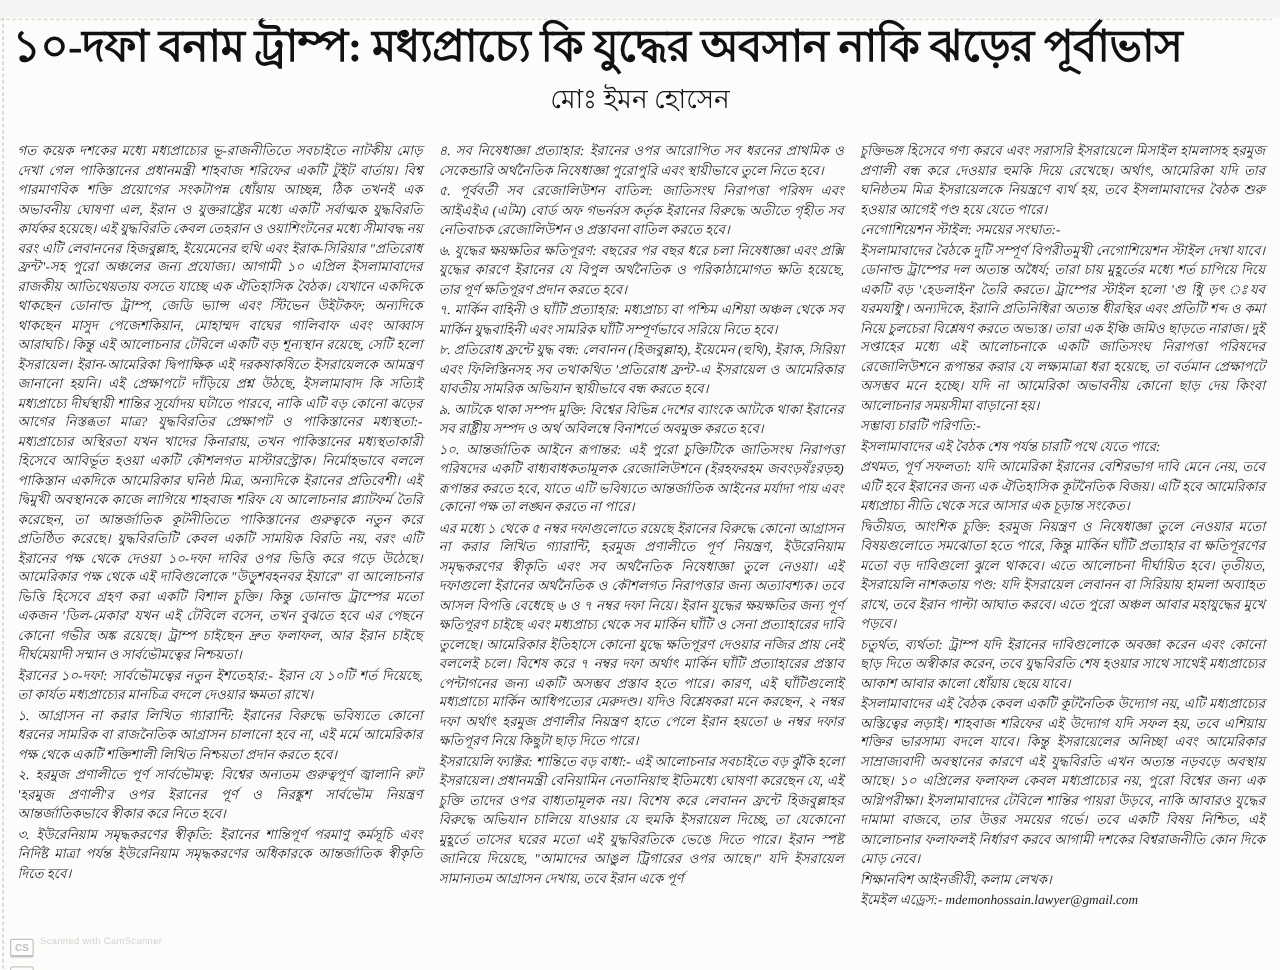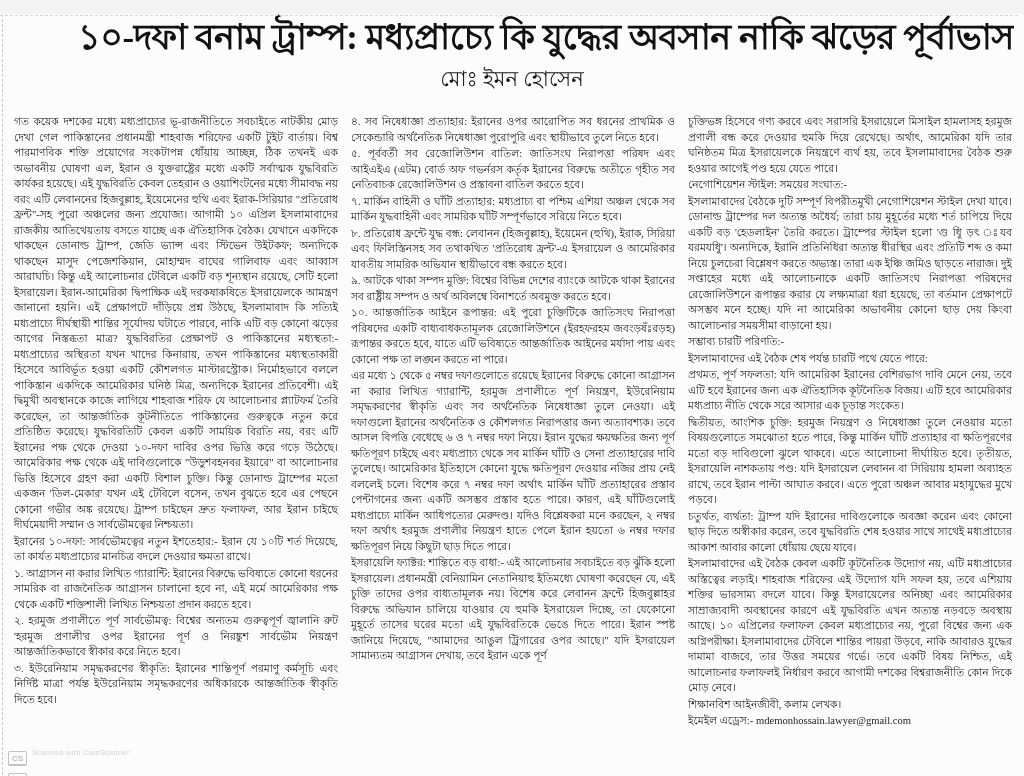--- a/index.html
+++ b/index.html
@@ -20,21 +20,21 @@
   .scan-edge-left {
     position: absolute; left: 2px; top: 0; bottom: 0;
     border-left: 1px dashed #c9c9c7;
   }
   .scan-edge-top {
     position: absolute; left: 0; right: 6px; top: 1px;
     border-top: 1px dashed #d6d6d3;
   }
   .headline {
     margin: 14px 10px 0 10px;
-    text-align: right;
+    text-align: left;
     font-size: 35px;
     line-height: 1.35;
     font-weight: bold;
     letter-spacing: -0.5px;
     white-space: nowrap;
     overflow: hidden;
     color: #111;
   }
   .byline {
     margin: 2px 0 10px 0;
@@ -49,20 +49,21 @@
     padding: 6px 12px 0 14px;
     box-sizing: border-box;
   }
   .col {
     flex: 1 1 0;
     min-width: 0;
     text-align: justify;
     font-size: 10.6px;
     line-height: 15.5px;
     color: #1b1b1b;
+    font-style: italic;
   }
   .col .para { margin: 0 0 1px 0; }
   .watermark {
     position: absolute;
     left: 8px;
     display: flex;
     align-items: center;
     gap: 5px;
   }
   .watermark.first  { bottom: 24px; }
@@ -105,20 +106,21 @@
     <div class="col">
         <p class="para">গত কয়েক দশকের মধ্যে মধ্যপ্রাচ্যের ভূ-রাজনীতিতে সবচাইতে নাটকীয় মোড় দেখা গেল পাকিস্তানের প্রধানমন্ত্রী শাহবাজ শরিফের একটি টুইট বার্তায়। বিশ্ব পারমাণবিক শক্তি প্রয়োগের সংকটাপন্ন ধোঁয়ায় আচ্ছন্ন, ঠিক তখনই এক অভাবনীয় ঘোষণা এল, ইরান ও যুক্তরাষ্ট্রের মধ্যে একটি সর্বাত্মক যুদ্ধবিরতি কার্যকর হয়েছে। এই যুদ্ধবিরতি কেবল তেহরান ও ওয়াশিংটনের মধ্যে সীমাবদ্ধ নয় বরং এটি লেবাননের হিজবুল্লাহ, ইয়েমেনের হুথি এবং ইরাক-সিরিয়ার "প্রতিরোধ ফ্রন্ট"-সহ পুরো অঞ্চলের জন্য প্রযোজ্য। আগামী ১০ এপ্রিল ইসলামাবাদের রাজকীয় আতিথেয়তায় বসতে যাচ্ছে এক ঐতিহাসিক বৈঠক। যেখানে একদিকে থাকছেন ডোনাল্ড ট্রাম্প, জেডি ভ্যান্স এবং স্টিভেন উইটকফ; অন্যদিকে থাকছেন মাসুদ পেজেশকিয়ান, মোহাম্মদ বাঘের গালিবাফ এবং আব্বাস আরাঘচি। কিন্তু এই আলোচনার টেবিলে একটি বড় শূন্যস্থান রয়েছে, সেটি হলো ইসরায়েল। ইরান-আমেরিকা দ্বিপাক্ষিক এই দরকষাকষিতে ইসরায়েলকে আমন্ত্রণ জানানো হয়নি। এই প্রেক্ষাপটে দাঁড়িয়ে প্রশ্ন উঠছে, ইসলামাবাদ কি সত্যিই মধ্যপ্রাচ্যে দীর্ঘস্থায়ী শান্তির সূর্যোদয় ঘটাতে পারবে, নাকি এটি বড় কোনো ঝড়ের আগের নিস্তব্ধতা মাত্র? যুদ্ধবিরতির প্রেক্ষাপট ও পাকিস্তানের মধ্যস্থতা:- মধ্যপ্রাচ্যের অস্থিরতা যখন খাদের কিনারায়, তখন পাকিস্তানের মধ্যস্থতাকারী হিসেবে আবির্ভূত হওয়া একটি কৌশলগত মাস্টারস্ট্রোক। নির্মোহভাবে বললে পাকিস্তান একদিকে আমেরিকার ঘনিষ্ঠ মিত্র, অন্যদিকে ইরানের প্রতিবেশী। এই দ্বিমুখী অবস্থানকে কাজে লাগিয়ে শাহবাজ শরিফ যে আলোচনার প্ল্যাটফর্ম তৈরি করেছেন, তা আন্তর্জাতিক কূটনীতিতে পাকিস্তানের গুরুত্বকে নতুন করে প্রতিষ্ঠিত করেছে। যুদ্ধবিরতিটি কেবল একটি সাময়িক বিরতি নয়, বরং এটি ইরানের পক্ষ থেকে দেওয়া ১০-দফা দাবির ওপর ভিত্তি করে গড়ে উঠেছে। আমেরিকার পক্ষ থেকে এই দাবিগুলোকে "উড়ুশবহনবর ইয়ারে" বা আলোচনার ভিত্তি হিসেবে গ্রহণ করা একটি বিশাল চুক্তি। কিন্তু ডোনাল্ড ট্রাম্পের মতো একজন 'ডিল-মেকার' যখন এই টেবিলে বসেন, তখন বুঝতে হবে এর পেছনে কোনো গভীর অঙ্ক রয়েছে। ট্রাম্প চাইছেন দ্রুত ফলাফল, আর ইরান চাইছে দীর্ঘমেয়াদী সম্মান ও সার্বভৌমত্বের নিশ্চয়তা।</p>
         <p class="para">ইরানের ১০-দফা: সার্বভৌমত্বের নতুন ইশতেহার:- ইরান যে ১০টি শর্ত দিয়েছে, তা কার্যত মধ্যপ্রাচ্যের মানচিত্র বদলে দেওয়ার ক্ষমতা রাখে।</p>
         <p class="para">১. আগ্রাসন না করার লিখিত গ্যারান্টি: ইরানের বিরুদ্ধে ভবিষ্যতে কোনো ধরনের সামরিক বা রাজনৈতিক আগ্রাসন চালানো হবে না, এই মর্মে আমেরিকার পক্ষ থেকে একটি শক্তিশালী লিখিত নিশ্চয়তা প্রদান করতে হবে।</p>
         <p class="para">২. হরমুজ প্রণালীতে পূর্ণ সার্বভৌমত্ব: বিশ্বের অন্যতম গুরুত্বপূর্ণ জ্বালানি রুট 'হরমুজ প্রণালী'র ওপর ইরানের পূর্ণ ও নিরঙ্কুশ সার্বভৌম নিয়ন্ত্রণ আন্তর্জাতিকভাবে স্বীকার করে নিতে হবে।</p>
         <p class="para">৩. ইউরেনিয়াম সমৃদ্ধকরণের স্বীকৃতি: ইরানের শান্তিপূর্ণ পরমাণু কর্মসূচি এবং নির্দিষ্ট মাত্রা পর্যন্ত ইউরেনিয়াম সমৃদ্ধকরণের অধিকারকে আন্তর্জাতিক স্বীকৃতি দিতে হবে।</p>
       </div>
     <div class="col">
         <p class="para">৪. সব নিষেধাজ্ঞা প্রত্যাহার: ইরানের ওপর আরোপিত সব ধরনের প্রাথমিক ও সেকেন্ডারি অর্থনৈতিক নিষেধাজ্ঞা পুরোপুরি এবং স্থায়ীভাবে তুলে নিতে হবে।</p>
         <p class="para">৫. পূর্ববর্তী সব রেজোলিউশন বাতিল: জাতিসংঘ নিরাপত্তা পরিষদ এবং আইএইএ (এটম) বোর্ড অফ গভর্নরস কর্তৃক ইরানের বিরুদ্ধে অতীতে গৃহীত সব নেতিবাচক রেজোলিউশন ও প্রস্তাবনা বাতিল করতে হবে।</p>
+        <p class="para">৬. যুদ্ধের ক্ষয়ক্ষতির ক্ষতিপূরণ: বছরের পর বছর ধরে চলা নিষেধাজ্ঞা এবং প্রক্সি যুদ্ধের কারণে ইরানের যে বিপুল অর্থনৈতিক ও পরিকাঠামোগত ক্ষতি হয়েছে, তার পূর্ণ ক্ষতিপূরণ প্রদান করতে হবে।</p>
         <p class="para">৭. মার্কিন বাহিনী ও ঘাঁটি প্রত্যাহার: মধ্যপ্রাচ্য বা পশ্চিম এশিয়া অঞ্চল থেকে সব মার্কিন যুদ্ধবাহিনী এবং সামরিক ঘাঁটি সম্পূর্ণভাবে সরিয়ে নিতে হবে।</p>
         <p class="para">৮. প্রতিরোধ ফ্রন্টে যুদ্ধ বন্ধ: লেবানন (হিজবুল্লাহ), ইয়েমেন (হুথি), ইরাক, সিরিয়া এবং ফিলিস্তিনসহ সব তথাকথিত 'প্রতিরোধ ফ্রন্ট'-এ ইসরায়েল ও আমেরিকার যাবতীয় সামরিক অভিযান স্থায়ীভাবে বন্ধ করতে হবে।</p>
         <p class="para">৯. আটকে থাকা সম্পদ মুক্তি: বিশ্বের বিভিন্ন দেশের ব্যাংকে আটকে থাকা ইরানের সব রাষ্ট্রীয় সম্পদ ও অর্থ অবিলম্বে বিনাশর্তে অবমুক্ত করতে হবে।</p>
         <p class="para">১০. আন্তর্জাতিক আইনে রূপান্তর: এই পুরো চুক্তিটিকে জাতিসংঘ নিরাপত্তা পরিষদের একটি বাধ্যবাধকতামূলক রেজোলিউশনে (ইরহফরহম জবংড়ষঁঃরড়হ) রূপান্তর করতে হবে, যাতে এটি ভবিষ্যতে আন্তর্জাতিক আইনের মর্যাদা পায় এবং কোনো পক্ষ তা লঙ্ঘন করতে না পারে।</p>
         <p class="para">এর মধ্যে ১ থেকে ৫ নম্বর দফাগুলোতে রয়েছে ইরানের বিরুদ্ধে কোনো আগ্রাসন না করার লিখিত গ্যারান্টি, হরমুজ প্রণালীতে পূর্ণ নিয়ন্ত্রণ, ইউরেনিয়াম সমৃদ্ধকরণের স্বীকৃতি এবং সব অর্থনৈতিক নিষেধাজ্ঞা তুলে নেওয়া। এই দফাগুলো ইরানের অর্থনৈতিক ও কৌশলগত নিরাপত্তার জন্য অত্যাবশ্যক। তবে আসল বিপত্তি বেধেছে ৬ ও ৭ নম্বর দফা নিয়ে। ইরান যুদ্ধের ক্ষয়ক্ষতির জন্য পূর্ণ ক্ষতিপূরণ চাইছে এবং মধ্যপ্রাচ্য থেকে সব মার্কিন ঘাঁটি ও সেনা প্রত্যাহারের দাবি তুলেছে। আমেরিকার ইতিহাসে কোনো যুদ্ধে ক্ষতিপূরণ দেওয়ার নজির প্রায় নেই বললেই চলে। বিশেষ করে ৭ নম্বর দফা অর্থাৎ মার্কিন ঘাঁটি প্রত্যাহারের প্রস্তাব পেন্টাগনের জন্য একটি অসম্ভব প্রস্তাব হতে পারে। কারণ, এই ঘাঁটিগুলোই মধ্যপ্রাচ্যে মার্কিন আধিপত্যের মেরুদণ্ড। যদিও বিশ্লেষকরা মনে করছেন, ২ নম্বর দফা অর্থাৎ হরমুজ প্রণালীর নিয়ন্ত্রণ হাতে পেলে ইরান হয়তো ৬ নম্বর দফার ক্ষতিপূরণ নিয়ে কিছুটা ছাড় দিতে পারে।</p>
         <p class="para">ইসরায়েলি ফ্যাক্টর: শান্তিতে বড় বাধা:- এই আলোচনার সবচাইতে বড় ঝুঁকি হলো ইসরায়েল। প্রধানমন্ত্রী বেনিয়ামিন নেতানিয়াহু ইতিমধ্যে ঘোষণা করেছেন যে, এই চুক্তি তাদের ওপর বাধ্যতামূলক নয়। বিশেষ করে লেবানন ফ্রন্টে হিজবুল্লাহর বিরুদ্ধে অভিযান চালিয়ে যাওয়ার যে হুমকি ইসরায়েল দিচ্ছে, তা যেকোনো মুহূর্তে তাসের ঘরের মতো এই যুদ্ধবিরতিকে ভেঙে দিতে পারে। ইরান স্পষ্ট জানিয়ে দিয়েছে, "আমাদের আঙুল ট্রিগারের ওপর আছে।" যদি ইসরায়েল সামান্যতম আগ্রাসন দেখায়, তবে ইরান একে পূর্ণ</p>
       </div>
     <div class="col">
         <p class="para">চুক্তিভঙ্গ হিসেবে গণ্য করবে এবং সরাসরি ইসরায়েলে মিসাইল হামলাসহ হরমুজ প্রণালী বন্ধ করে দেওয়ার হুমকি দিয়ে রেখেছে। অর্থাৎ, আমেরিকা যদি তার ঘনিষ্ঠতম মিত্র ইসরায়েলকে নিয়ন্ত্রণে ব্যর্থ হয়, তবে ইসলামাবাদের বৈঠক শুরু হওয়ার আগেই পণ্ড হয়ে যেতে পারে।</p>
         <p class="para">নেগোশিয়েশন স্টাইল: সময়ের সংঘাত:-</p>

